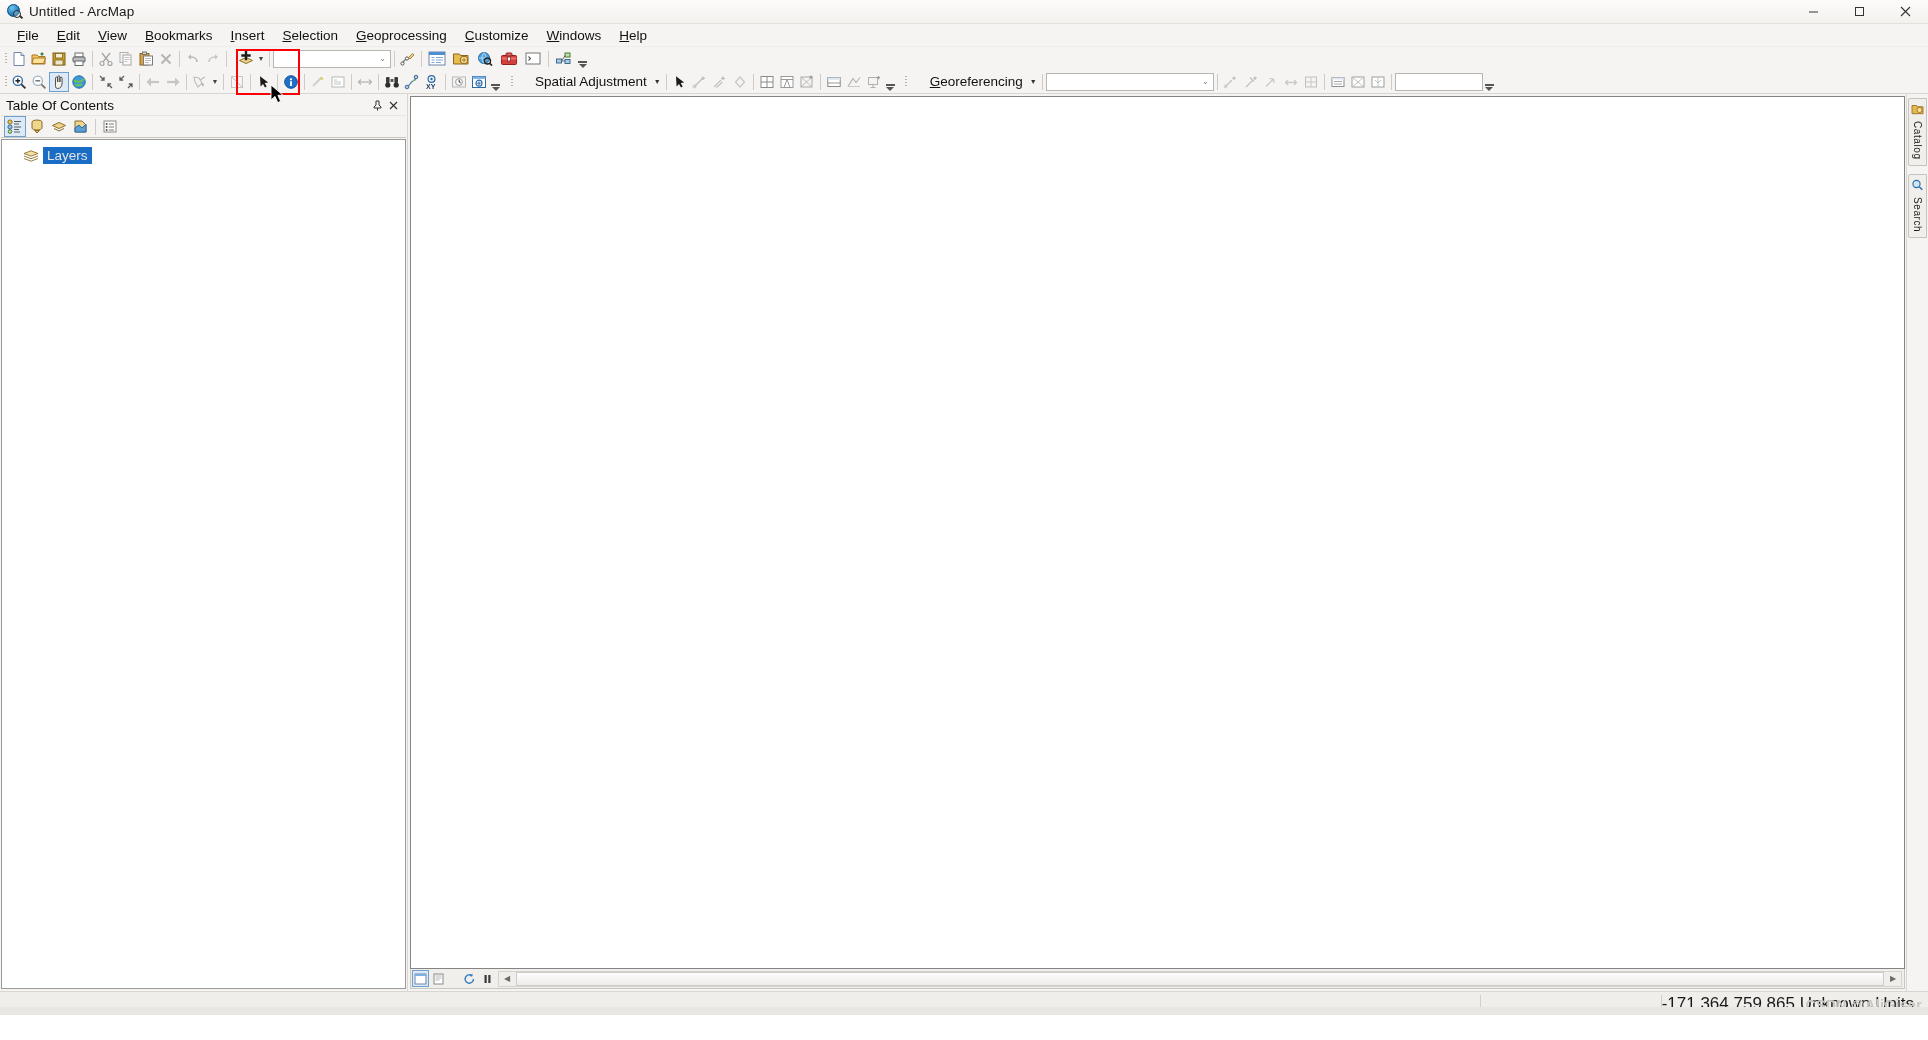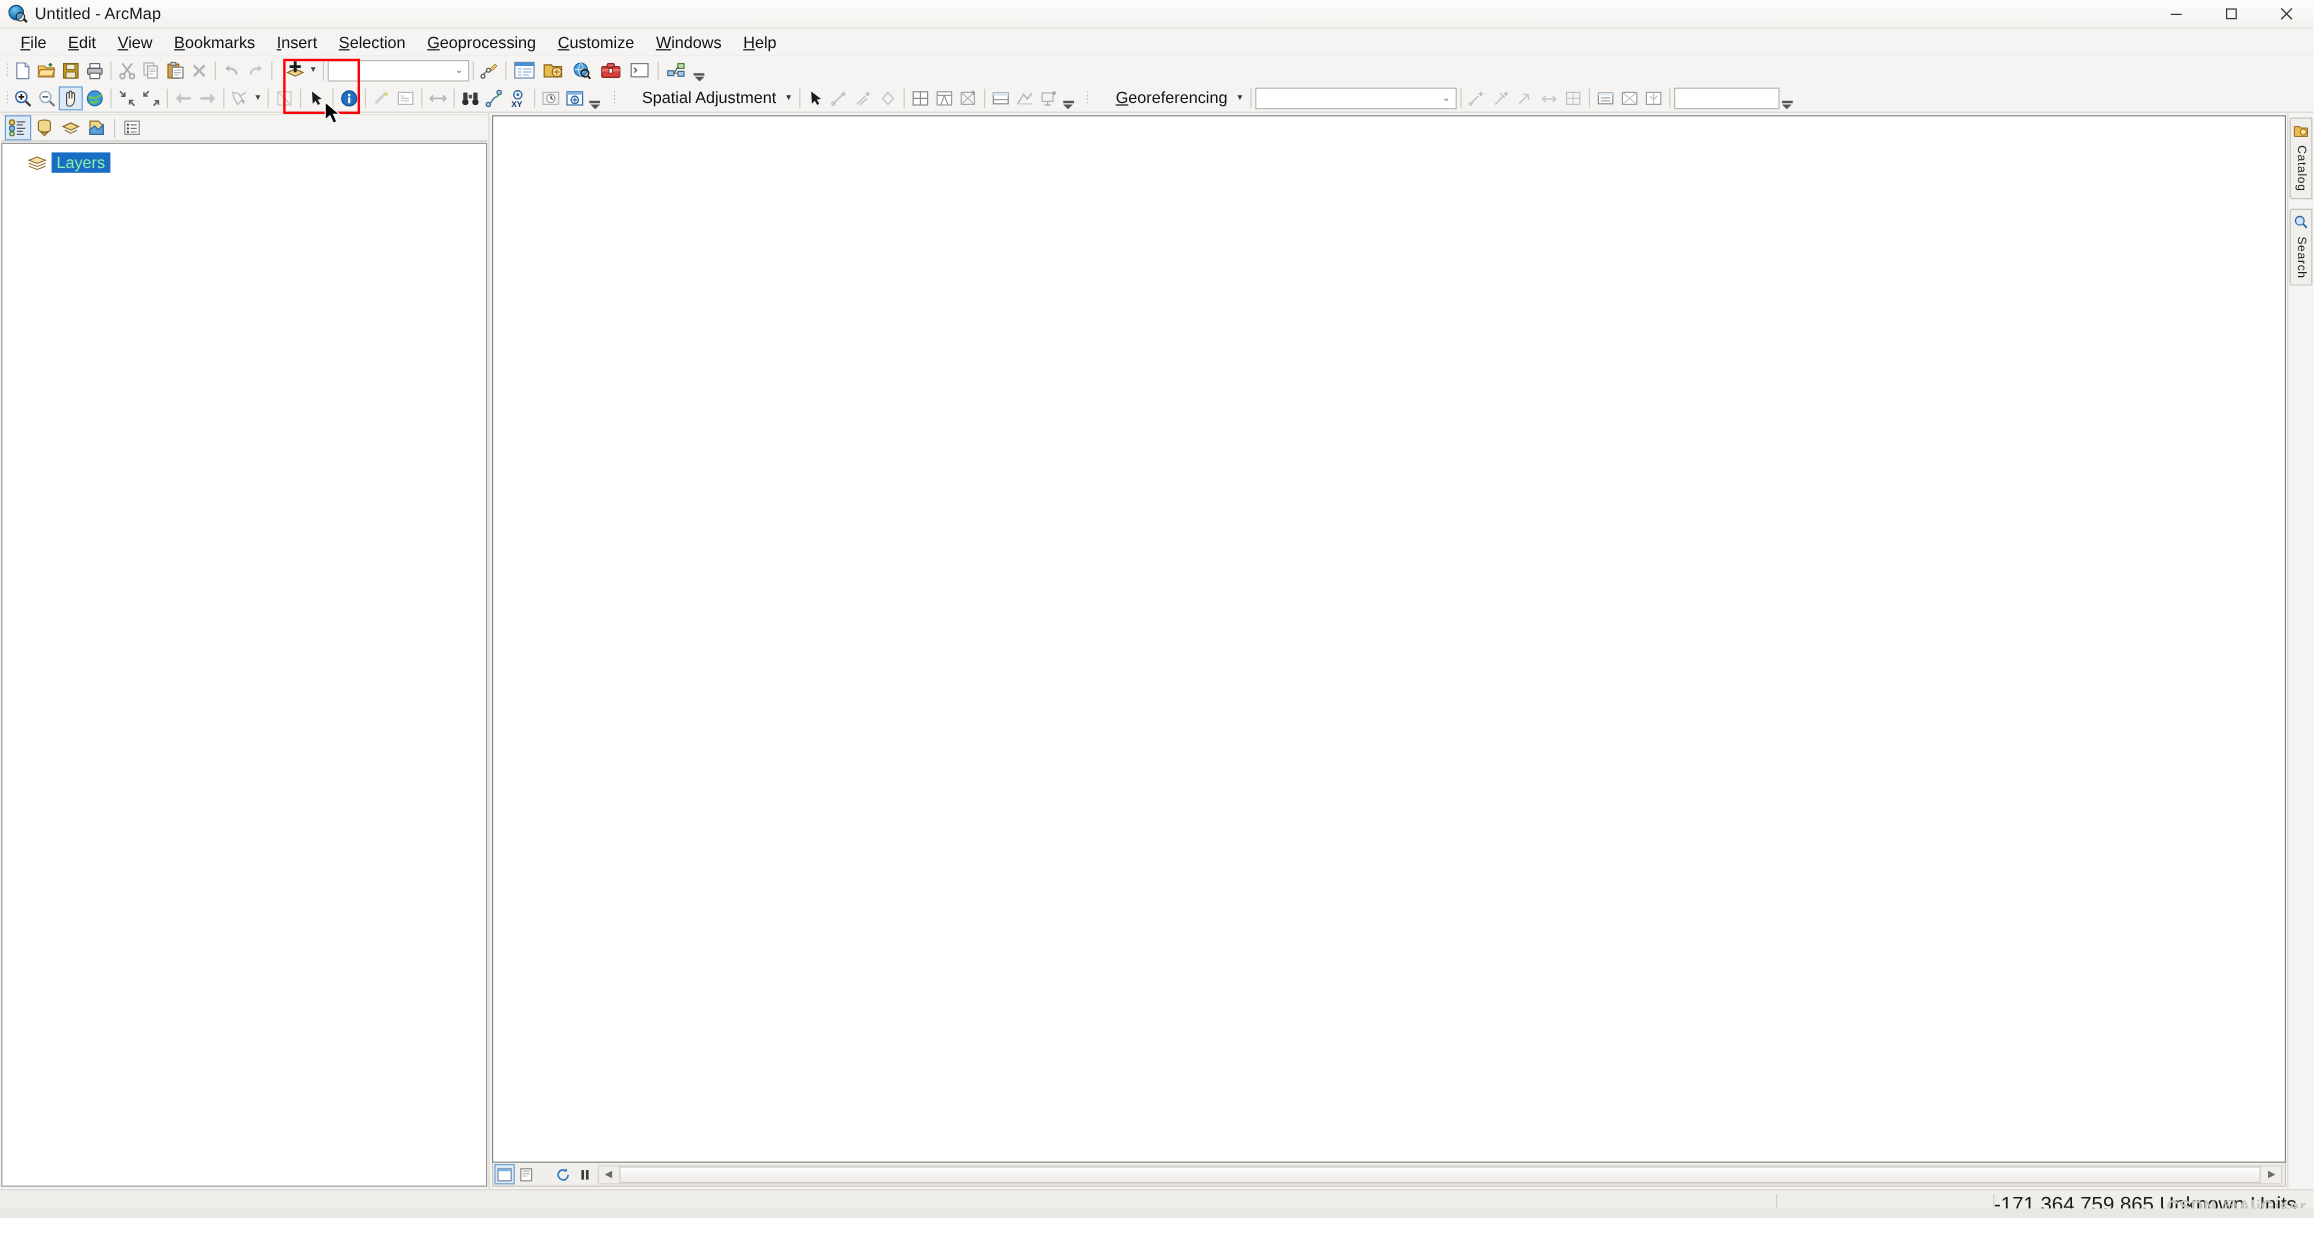--- a/index.html
+++ b/index.html
@@ -234,21 +234,21 @@
     padding-left: 21px;
     margin-top: 6px;
   }
   .tree-node .layers-ico {
     width: 16px; height: 14px;
     position: relative; margin-right: 4px;
     flex: 0 0 16px;
   }
   .tree-label {
     background: #1a6dc4;
-    color: #86efac;
+    color: #e5e5e5;
     font-size: 13.5px;
     padding: 0 4px;
     line-height: 17px;
     height: 17px;
   }
 
   
   .map-col {
     flex: 1 1 auto;
     display: flex; flex-direction: column;
@@ -886,20 +886,35 @@
           <div class="tri"></div>
       </div>
     </div>
 
     <div class="red-box" style="left:236px; top:2px; width:64px; height:46px;"></div>
   </div>
 
   <div class="body-row">
 
     <div class="toc">
+      <div class="toc-header">
+        <span>Table Of Contents</span>
+        <span class="spacer"></span>
+        <span class="toc-hbtn">
+          <svg width="11" height="11" viewBox="0 0 11 11">
+              <path d="M4 1h3v4l2 2v1H2V7l2-2z" fill="none" stroke="#333" stroke-width="1"></path>
+              <path d="M5.5 8v2.5" stroke="#333" stroke-width="1"></path>
+            </svg>
+        </span>
+        <span class="toc-hbtn" style="margin-right:5px;">
+          <svg width="11" height="11" viewBox="0 0 11 11">
+              <path d="M2 2l7 7M9 2l-7 7" stroke="#333" stroke-width="1.2"></path>
+            </svg>
+        </span>
+      </div>
 
       <div class="toc-toolbar">
         <div class="toc-tool sel">
           <svg width="16" height="15" viewBox="0 0 16 15">
               <circle cx="3" cy="3" r="2.1" fill="#f0c64b" stroke="#8a6d2a"></circle>
               <circle cx="3" cy="8" r="2.1" fill="#8fbde4" stroke="#3d6a91"></circle>
               <circle cx="3" cy="12.5" r="1.8" fill="#bfe0a8" stroke="#4a7a32"></circle>
               <path d="M7 2.5h7M7 5h5M7 8h7M7 10.5h5M7 13h6" stroke="#5a5a5a" stroke-width="1"></path>
             </svg>
         </div>

